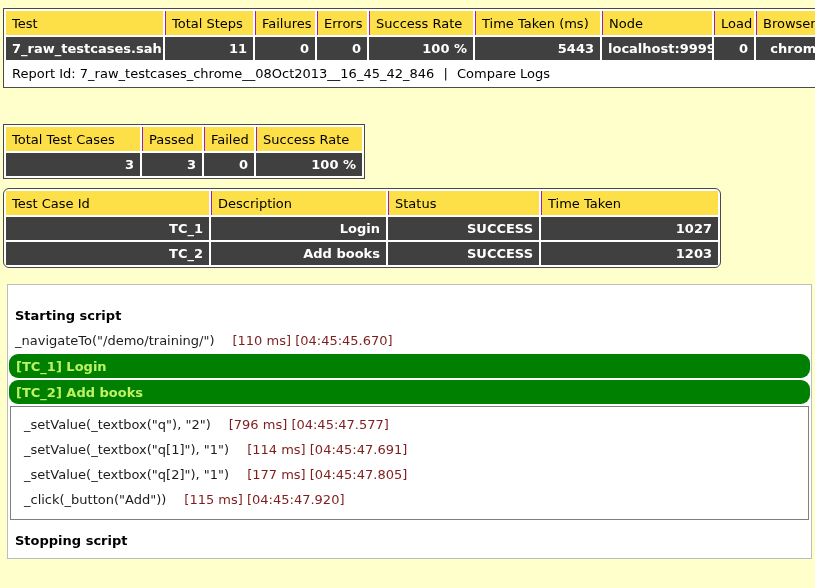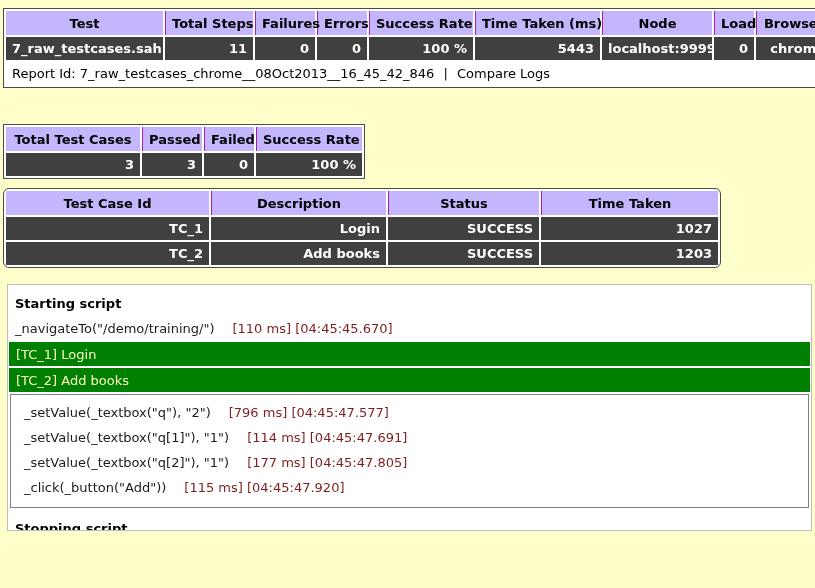--- a/index.html
+++ b/index.html
@@ -15,25 +15,25 @@
 
   
   table.report {
     border-collapse: separate;
     border-spacing: 2px;
     background: #ffffff;
     border: 1px solid #4a4a4a;
     table-layout: fixed;
   }
   table.report th {
-    font-weight: bold;
-    text-align: center;
+    font-weight: normal;
+    text-align: left;
     padding: 5px 6px 4px 6px;
     white-space: nowrap;
-    background: #c4b5fd;
+    background: #fde047;
   }
   table.report th + th { border-left: 1px solid #a21caf; }
   table.report td {
     background: #404040;
     color: #ffffff;
     font-weight: bold;
     text-align: right;
     padding: 4px 6px;
     white-space: nowrap;
     overflow: hidden;
@@ -47,45 +47,46 @@
     padding: 4px 6px;
   }
   #summary-table { width: 809px; }
   #totals-table  { width: 350px; margin-top: 36px; }
   #testcases-table { width: 706px; margin-top: 9px; border-radius: 6px; }
 
   
   .log-container {
     margin: 16px 3px 8px 4px;
     width: 805px;
-    height: 247px;
+    height: 275px;
     background: #ffffff;
     border: 1px solid #bdbdbd;
-    padding: 2px 1px;
+    padding: 14px 1px;
     overflow: hidden;
   }
   .script-heading {
     font-weight: bold;
     padding: 9px 6px 3px 6px;
   }
   .log-line {
     padding: 7px 6px 6px 6px;
     color: #1c1c1c;
     white-space: nowrap;
   }
   .log-meta {
     color: #7f1d1d;
     margin-left: 18px;
   }
   .tc-band {
     background: #008000;
-    color: #fef9c3;
-    font-weight: normal;
+    color: #bef264;
+    font-weight: bold;
     padding: 5px 7px 4px 7px;
     margin: 0 0 2px 0;
+    border-radius: 9px;
   }
   .steps-box {
     border: 1px solid #7f7f7f;
     margin: 2px 1px 4px 1px;
     padding: 5px 0 7px 0;
   }
   .steps-box .log-line { padding: 5px 12px 5px 13px; }
 </style>
 </head>
 <body>

